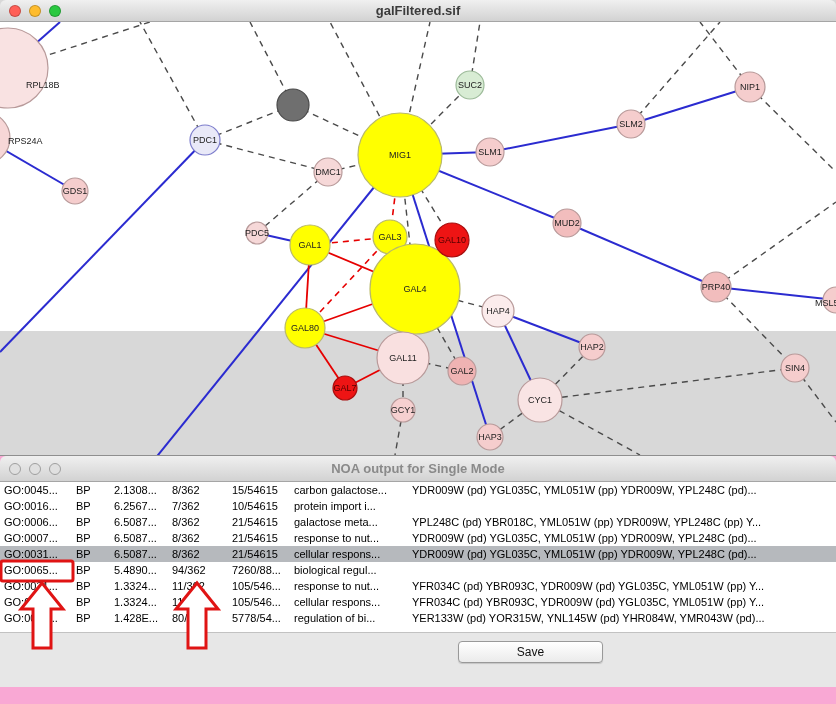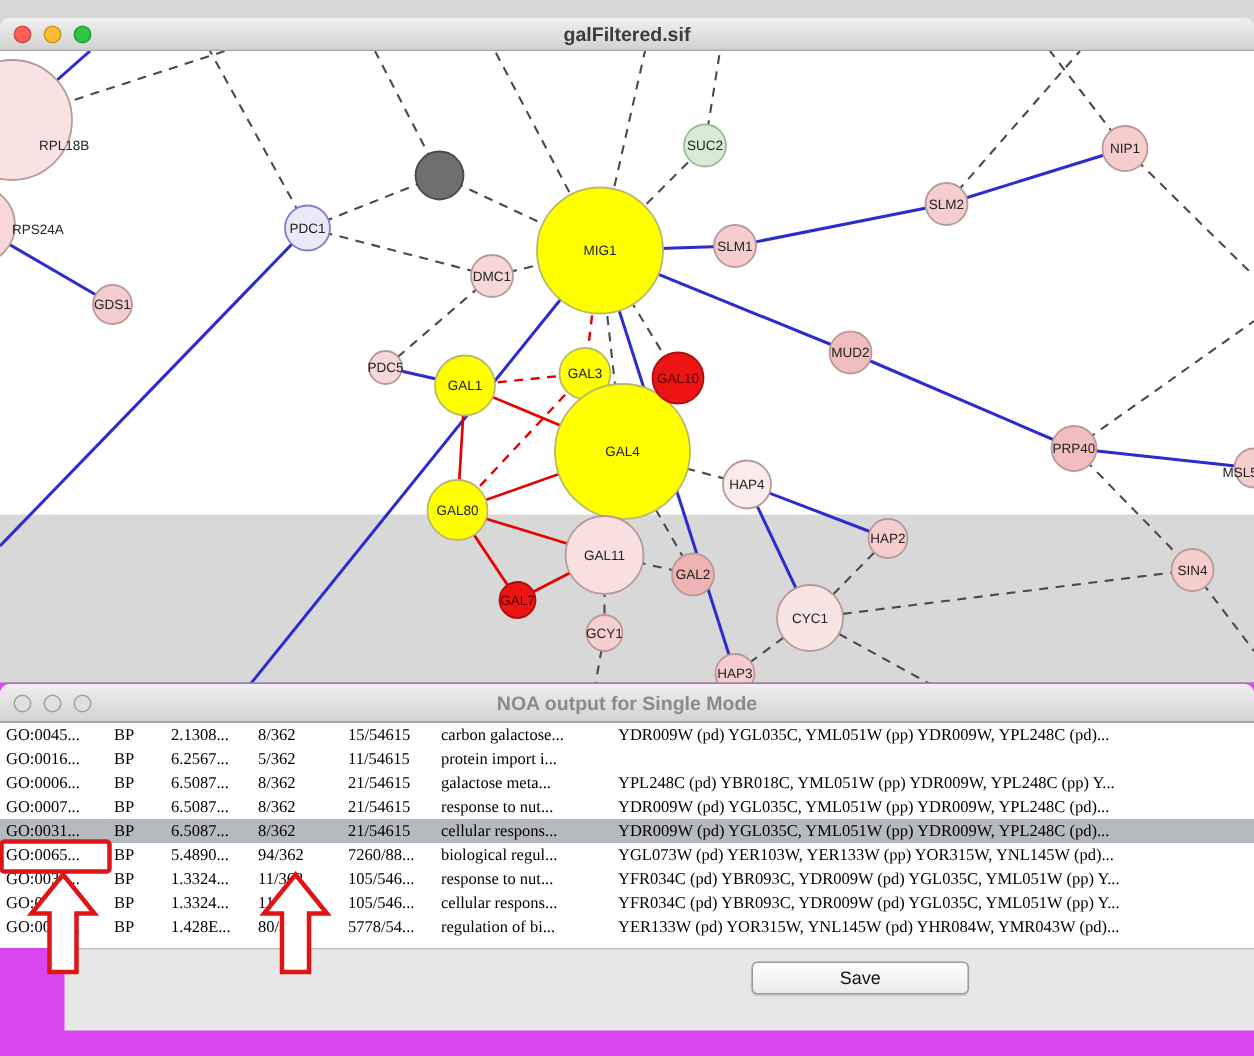--- a/index.html
+++ b/index.html
@@ -18,46 +18,46 @@
     background:linear-gradient(#f0f0f0,#d2d2d2);
     border-bottom:1px solid #a5a5a5;
     border-radius:6px 6px 0 0;
   }
   .lights { position:absolute; left:9px; top:0; height:100%; display:flex; align-items:center; gap:8px; }
   .light { width:12px; height:12px; border-radius:50%; border:1px solid rgba(0,0,0,.22); }
   .win-title { font-size:13px; font-weight:bold; color:#3b3b3b; }
   .win-title.inactive { color:#8a8a8a; }
 
   
-  #network-window { position:absolute; top:12px; left:0; width:836px; height:455px; }
+  #network-window { position:absolute; top:0; left:0; width:836px; height:455px; }
   #network-titlebar { height:22px; }
   #graph-area { height:309px; background:#ffffff; }
   #network-svg { display:block; width:836px; height:433px; }
   #network-svg text { font-family:"Liberation Sans", sans-serif; }
 
   
-  #noa-window { position:absolute; top:455px; left:0; width:836px; height:249px; background:#d946ef; border-top:1px solid #8f8f8f; }
+  #noa-window { position:absolute; top:455px; left:0; width:836px; height:249px; background:#f9a8d4; border-top:1px solid #8f8f8f; }
   #noa-titlebar { height:26px; }
   #noa-lights .light { background:#e0e0e0; border:1px solid #9f9f9f; }
 
   #noa-header { display:flex; height:18px; background:linear-gradient(#f7f7f7,#e2e2e2); border-bottom:1px solid #bcbcbc; }
   .hcell {
     display:flex; align-items:center; justify-content:center;
     font-size:11px; color:#222;
     border-right:1px solid #c6c6c6;
     overflow:hidden; white-space:nowrap; flex:none;
   }
-  #noa-body { height:150px; background:#ffffff; overflow:hidden;font-family:Liberation Serif, serif; }
+  #noa-body { height:150px; background:#ffffff; overflow:hidden; }
   .trow { display:flex; height:16px; align-items:center; }
   .trow.selected { background:#b6b9bd; }
   .tcell { font-size:11px; color:#000; padding:0 4px; overflow:hidden; white-space:nowrap; flex:none; }
   .c0 { width:72px; } .c1 { width:38px; } .c2 { width:58px; } .c3 { width:60px; }
   .c4 { width:62px; } .c5 { width:118px; } .c6 { width:428px; flex:1 1 auto; }
 
-  #noa-footer { position:relative; height:55px; background:#e7e7e7; border-top:1px solid #c2c2c2;margin-left:43px; }
+  #noa-footer { position:relative; height:55px; background:#e7e7e7; border-top:1px solid #c2c2c2; }
   .mac-btn {
     position:absolute; top:8px; width:145px; height:22px;
     background:linear-gradient(#ffffff,#ebebeb);
     border:1px solid #999999; border-radius:4px;
     font-size:12px; color:#111; text-align:center; line-height:20px;
     box-shadow:0 1px 1px rgba(0,0,0,.15);
     cursor:default;
   }
   #save-button { left:458px; }
   #cancel-button { left:677px; }
@@ -269,22 +269,22 @@
         <div class="tcell c2">2.1308...</div>
         <div class="tcell c3">8/362</div>
         <div class="tcell c4">15/54615</div>
         <div class="tcell c5">carbon galactose...</div>
         <div class="tcell c6">YDR009W (pd) YGL035C, YML051W (pp) YDR009W, YPL248C (pd)...</div>
       </div>
       <div class="trow">
         <div class="tcell c0">GO:0016...</div>
         <div class="tcell c1">BP</div>
         <div class="tcell c2">6.2567...</div>
-        <div class="tcell c3">5/362</div>
-        <div class="tcell c4">11/54615</div>
+        <div class="tcell c3">7/362</div>
+        <div class="tcell c4">10/54615</div>
         <div class="tcell c5">protein import i...</div>
       </div>
       <div class="trow">
         <div class="tcell c0">GO:0006...</div>
         <div class="tcell c1">BP</div>
         <div class="tcell c2">6.5087...</div>
         <div class="tcell c3">8/362</div>
         <div class="tcell c4">21/54615</div>
         <div class="tcell c5">galactose meta...</div>
         <div class="tcell c6">YPL248C (pd) YBR018C, YML051W (pp) YDR009W, YPL248C (pp) Y...</div>
@@ -307,21 +307,20 @@
         <div class="tcell c5">cellular respons...</div>
         <div class="tcell c6">YDR009W (pd) YGL035C, YML051W (pp) YDR009W, YPL248C (pd)...</div>
       </div>
       <div class="trow">
         <div class="tcell c0">GO:0065...</div>
         <div class="tcell c1">BP</div>
         <div class="tcell c2">5.4890...</div>
         <div class="tcell c3">94/362</div>
         <div class="tcell c4">7260/88...</div>
         <div class="tcell c5">biological regul...</div>
-        <div class="tcell c6">YGL073W (pd) YER103W, YER133W (pp) YOR315W, YNL145W (pd)...</div>
       </div>
       <div class="trow">
         <div class="tcell c0">GO:0031...</div>
         <div class="tcell c1">BP</div>
         <div class="tcell c2">1.3324...</div>
         <div class="tcell c3">11/362</div>
         <div class="tcell c4">105/546...</div>
         <div class="tcell c5">response to nut...</div>
         <div class="tcell c6">YFR034C (pd) YBR093C, YDR009W (pd) YGL035C, YML051W (pp) Y...</div>
       </div>

